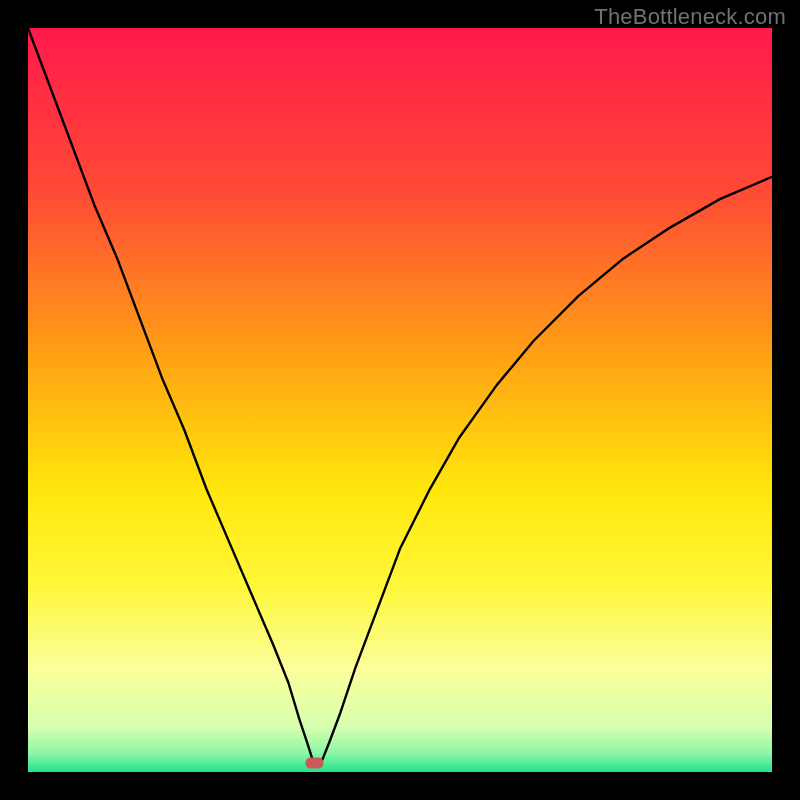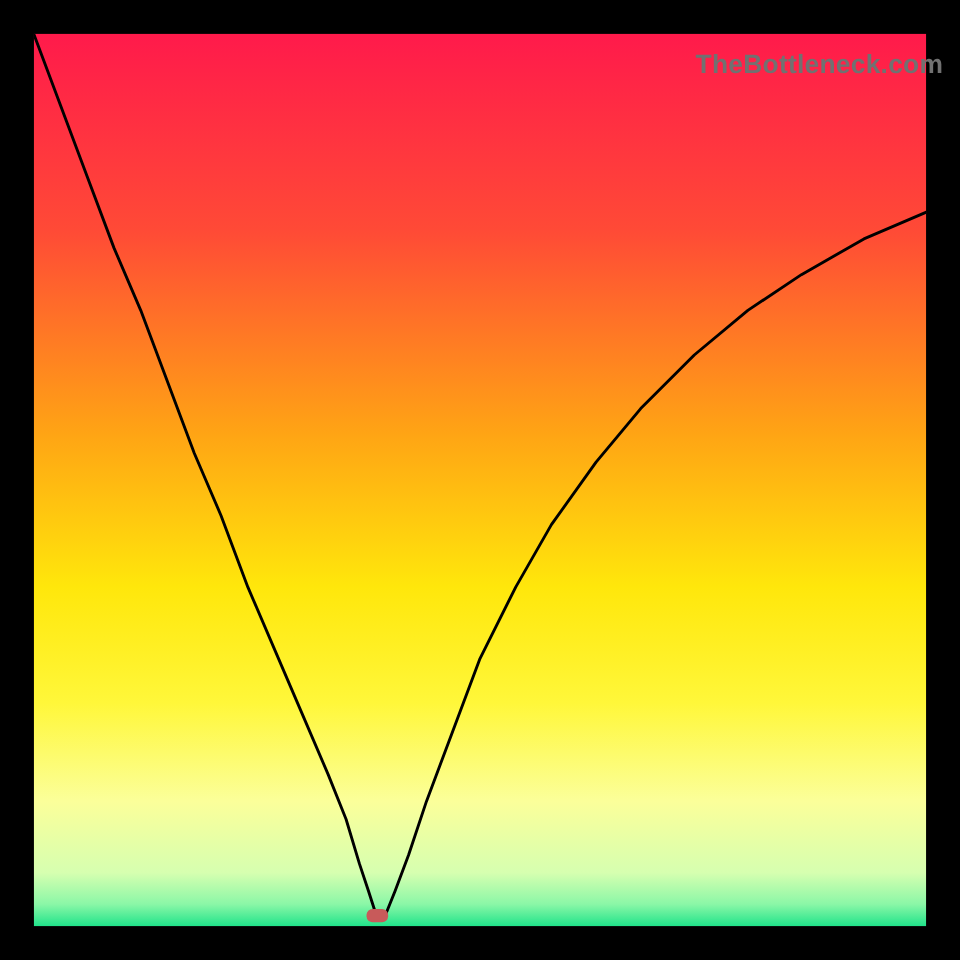--- a/index.html
+++ b/index.html
@@ -16,24 +16,23 @@
     width: 800px;
     height: 800px;
     background: #000;
   }
   .watermark {
     position: absolute;
     top: 4px;
     right: 14px;
     color: #717171;
     font-size: 22px;
-    font-weight: bold;
+    font-weight: normal;
     letter-spacing: 0.2px;
     z-index: 10;
-    margin-top: 37px;
   }
   .plot-box {
     position: absolute;
     left: 28px;
     top: 28px;
     width: 744px;
     height: 744px;
     overflow: hidden;
   }
   .plot-box svg {

